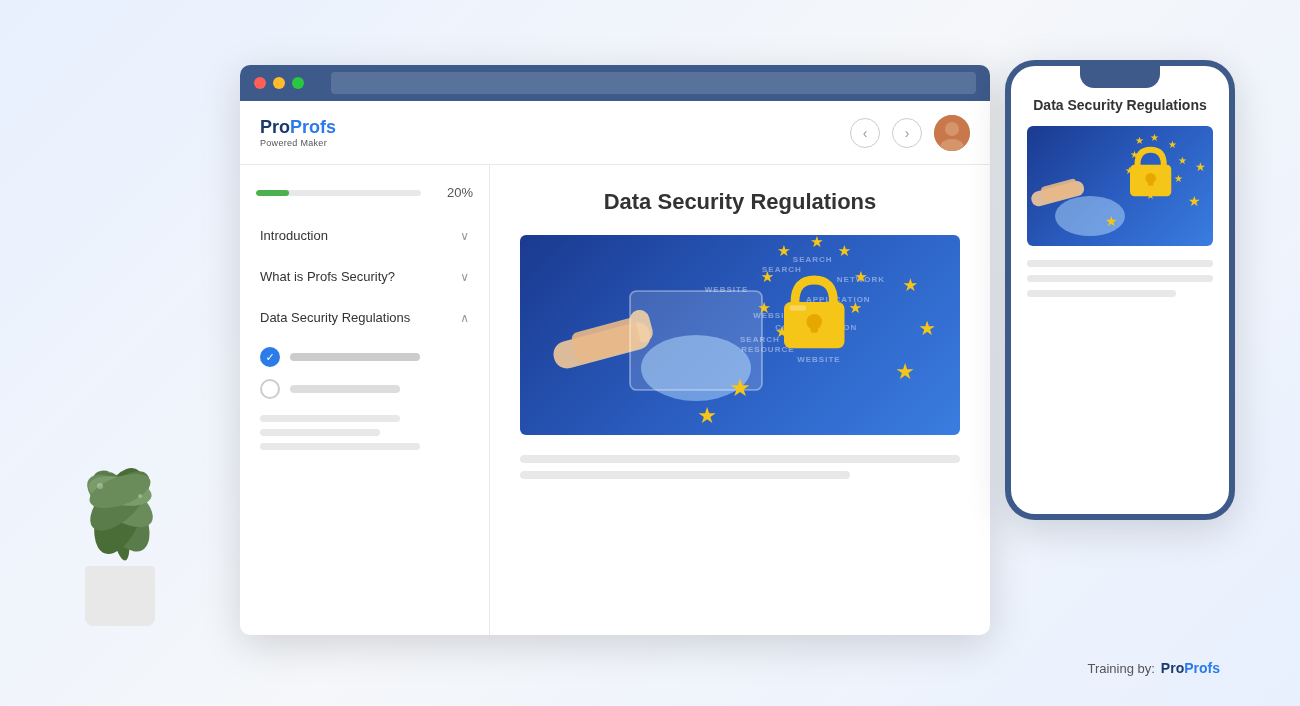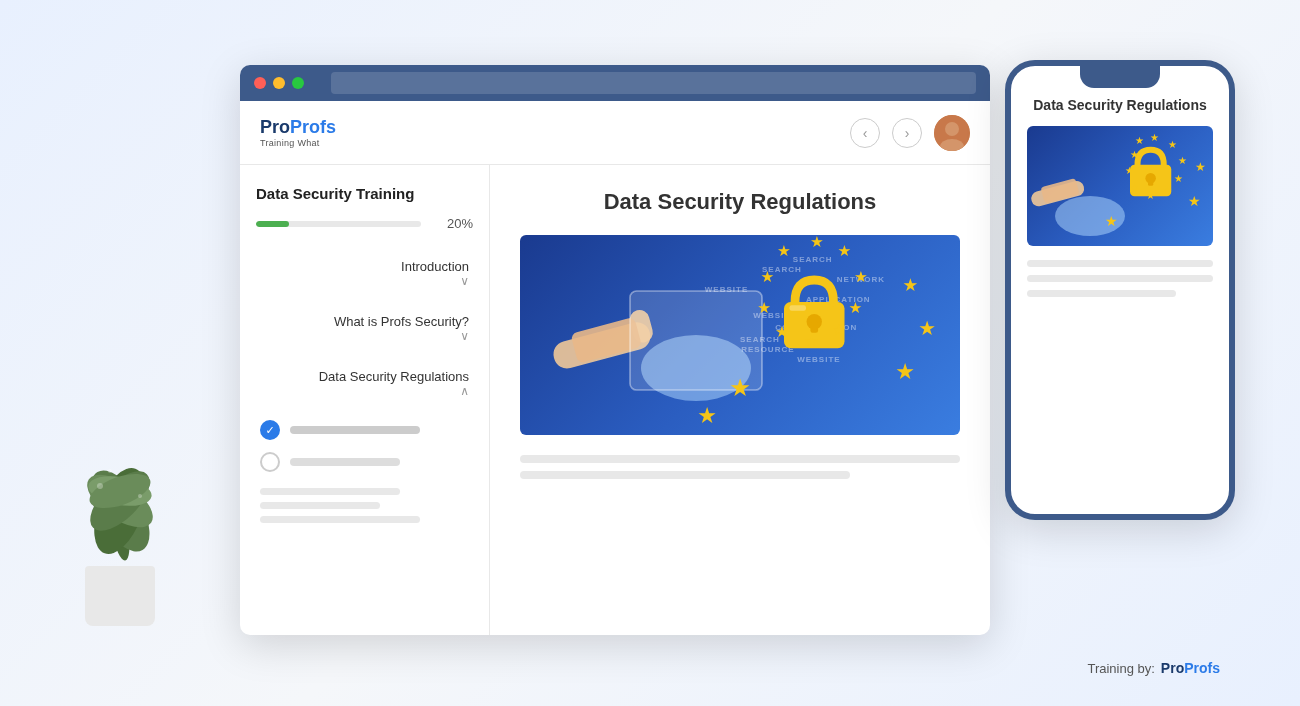--- a/index.html
+++ b/index.html
@@ -215,21 +215,20 @@
     .sidebar-section {
       margin-bottom: 6px;
     }
 
     .sidebar-section-header {
       display: flex;
       align-items: flex-end;
       justify-content: space-between;
       padding: 10px 4px;
       cursor: pointer;
-      flex-direction: column;
     }
 
     .sidebar-section-title {
       font-size: 13px;
       color: #333;
       font-weight: 500;
     }
 
     .chevron {
       color: #999;
@@ -460,39 +459,38 @@
       <div class="browser-url-bar"></div>
     </div>
 
     <div class="browser-content">
 
       <div class="app-navbar">
         <div class="logo-container">
           <div class="logo-text">
             <span class="logo-pro">Pro</span><span class="logo-profs">Profs</span>
           </div>
-          <div class="logo-subtitle">Training What</div>
+          <div class="logo-subtitle">Powered Maker</div>
         </div>
         <div class="navbar-right">
           <div class="nav-arrow">‹</div>
           <div class="nav-arrow">›</div>
           <div class="user-avatar">
             <svg width="36" height="36" viewBox="0 0 36 36">
               <circle cx="18" cy="18" r="18" fill="#c8784a"></circle>
               <circle cx="18" cy="14" r="7" fill="#d4956a"></circle>
               <ellipse cx="18" cy="32" rx="12" ry="8" fill="#d4956a"></ellipse>
             </svg>
           </div>
         </div>
       </div>
 
       <div class="main-content">
 
         <div class="sidebar">
-          <div class="course-title">Data Security Training</div>
 
           <div class="progress-section">
             <div class="progress-bar-container">
               <div class="progress-bar-track">
                 <div class="progress-bar-fill" style="width: 20%"></div>
               </div>
               <span class="progress-percent">20%</span>
             </div>
           </div>
 

